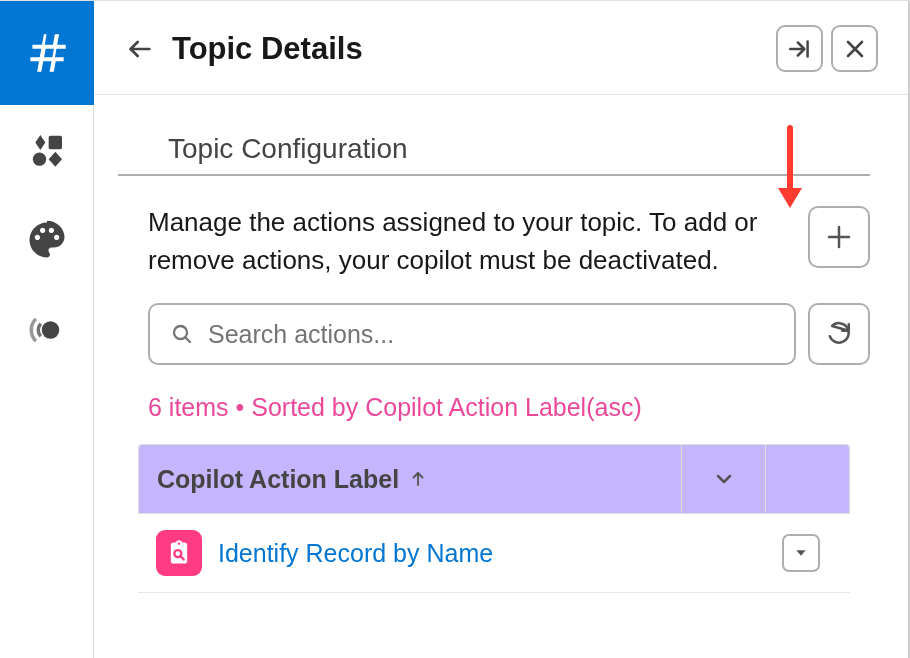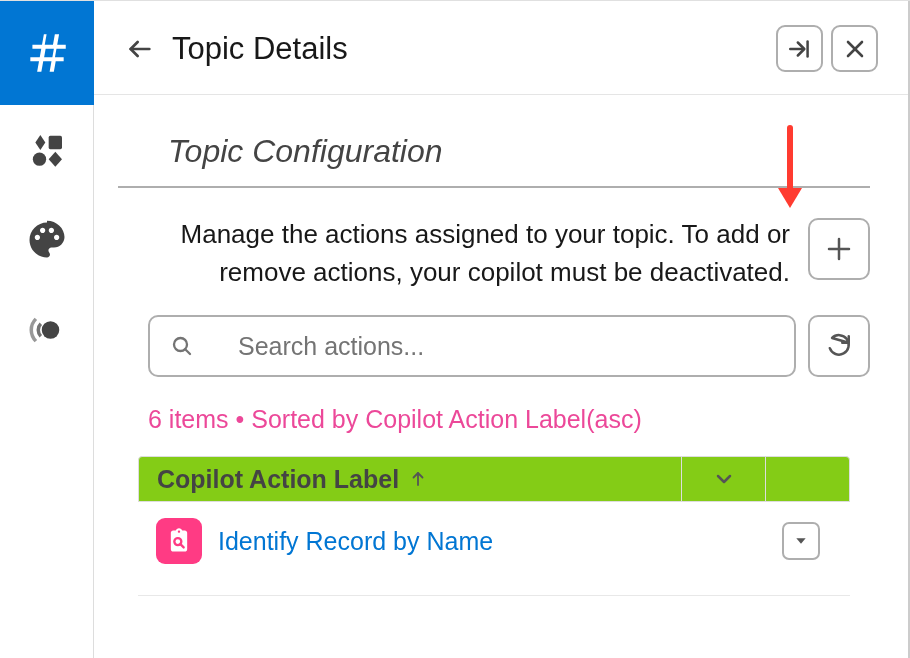--- a/index.html
+++ b/index.html
@@ -59,21 +59,21 @@
       gap: 16px;
     }
     .back-btn {
       width: 32px; height: 32px;
       display: flex; align-items: center; justify-content: center;
       cursor: pointer;
       color: #444;
     }
     .title {
       font-size: 31px;
-      font-weight: 400;
+      font-weight: 700;
       color: #181818;
       flex: 1;
     }
     .icon-btn {
       width: 47px;
       height: 47px;
       border: 2px solid #aeaeae;
       border-radius: 9px;
       display: flex;
       align-items: center;
@@ -85,47 +85,45 @@
     .header-actions { display: flex; gap: 8px; }
 
     
     .tabs {
       display: flex;
       padding: 0 0 0 24px;
       margin: 24px 38px 0 24px;
       border-bottom: 2px solid #aeaeae;
     }
     .tab {
-      padding: 14px 26px 16px 26px;
-      font-size: 32px;
+      padding: 14px 26px 9px 26px;
+      font-size: 28px;
       color: #444;
       cursor: pointer;
       position: relative;
-      font-style: italic;
     }
     .tab.active {
       color: #181818;
     }
     .tab.active::after {
       content: '';
       position: absolute;
       left: 0; right: 0; bottom: -2px;
       height: 5px;
       background: #0176d3;
     }
 
     
     .content {
       padding: 28px 38px 0 54px;
     }
     .desc-row {
       display: flex;
       gap: 18px;
       align-items: flex-start;
-      text-align: right;
     }
     .desc {
       font-size: 26px;
       color: #181818;
       line-height: 1.45;
       flex: 1;
     }
     .add-btn {
       width: 62px; height: 62px;
       border: 2px solid #aeaeae;
@@ -155,21 +153,20 @@
       height: 62px;
       gap: 14px;
     }
     .search-wrap input {
       border: none;
       outline: none;
       font-size: 25px;
       flex: 1;
       color: #333;
       background: transparent;
-      margin-left: 30px;
     }
     .search-wrap input::placeholder { color: #747474; }
     .refresh-btn {
       width: 62px; height: 62px;
       border: 2px solid #aeaeae;
       border-radius: 10px;
       background: #fff;
       display: flex;
       align-items: center;
       justify-content: center;
@@ -180,24 +177,24 @@
     .status-line {
       font-size: 25px;
       color: #ec4899;
       margin-top: 28px;
     }
 
     
     .table-wrap { margin-top: 22px; margin-left: -10px; margin-right: 20px; }
     .table-header {
       display: flex;
-      background: #84cc16;
+      background: #c4b5fd;
       border: 1px solid #ddd;
       border-radius: 4px 4px 0 0;
-      height: 46px;
+      height: 70px;
       align-items: center;
     }
     .th-label {
       flex: 1;
       padding: 0 18px;
       font-size: 25px;
       font-weight: 700;
       color: #444;
       display: flex;
       align-items: center;
@@ -217,21 +214,21 @@
     .th-actions {
       width: 84px;
       border-left: 1px solid #ddd;
       height: 100%;
     }
 
     .row {
       display: flex;
       align-items: center;
       border-bottom: 1px solid #e8e8e8;
-      padding: 16px 18px 31px 18px;
+      padding: 16px 18px 16px 18px;
       gap: 16px;
     }
     .row-icon {
       width: 46px; height: 46px;
       background: #ff3b84;
       border-radius: 9px;
       display: flex;
       align-items: center;
       justify-content: center;
     }

